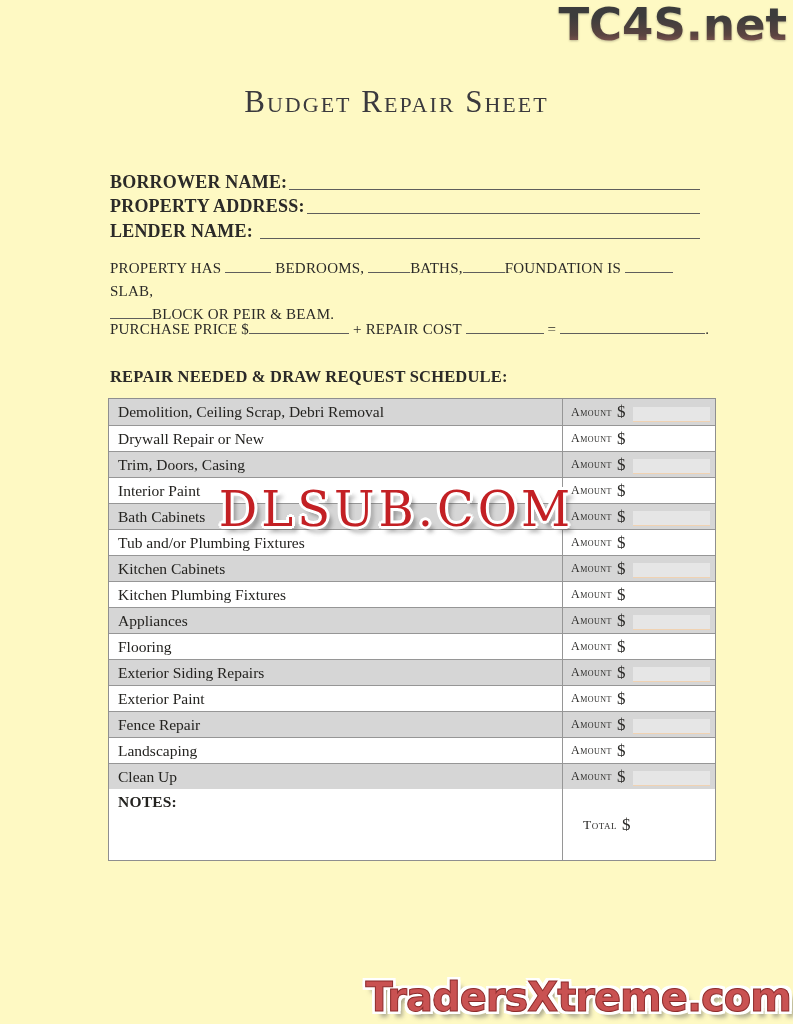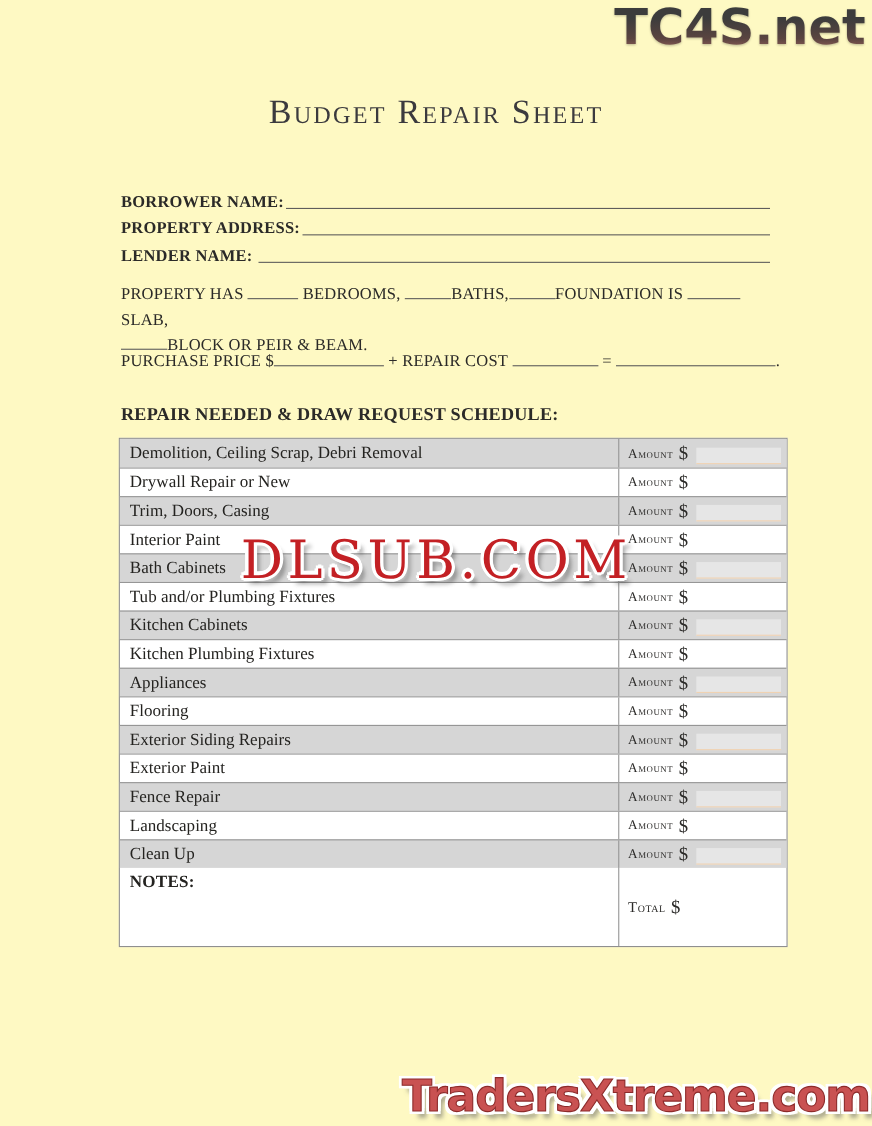--- a/index.html
+++ b/index.html
@@ -22,21 +22,21 @@
     filter:drop-shadow(0 1px 1px rgba(0,0,0,0.25)) blur(0.3px);
   }
   
   .doc-title{
     position:absolute;top:84px;left:0;right:0;
     text-align:center;
     font-size:31px;font-variant:small-caps;letter-spacing:2px;
     color:#3b3a3e;font-weight:400;
   }
   
-  .form-block{position:absolute;left:110px;width:590px;top:168px;font-size:15px;}
+  .form-block{position:absolute;left:110px;width:590px;top:168px;font-size:18px;}
   .form-line{display:flex;align-items:flex-end;height:24.5px;}
   .form-line .lbl{font-weight:bold;letter-spacing:0.2px;white-space:pre;}
   .form-line .fill{flex:1;border-bottom:1.4px solid #5f5e5c;margin-bottom:3px;margin-left:2px;}
   .para{position:absolute;left:110px;width:600px;font-size:15px;line-height:23px;letter-spacing:0.2px;}
   .para-property{top:257px;}
   .para-purchase{top:318px;}
   .blank{display:inline-block;border-bottom:1.4px solid #5f5e5c;height:12px;vertical-align:baseline;}
   
   .schedule-heading{
     position:absolute;left:110px;top:367px;
@@ -53,21 +53,21 @@
   .t-row.shaded{background:#d6d6d6;}
   .cell{display:flex;align-items:center;box-sizing:border-box;}
   .cell.item{padding-left:9px;font-size:15.5px;color:#242320;}
   .cell.amount{border-left:1px solid #969696;padding-left:8px;}
   .amt-label{font-size:12px;font-variant:small-caps;letter-spacing:0.5px;color:#2b2a28;text-align:right;}
   .amt-cur{font-size:17px;margin-left:5px;color:#2b2a28;}
   .amt-line{flex:1;height:14px;margin:4px 5px 0 7px;background:rgba(255,255,255,0.4);border-bottom:1px solid #f0d2b2;}
   .t-row:not(.shaded) .amt-line{visibility:hidden;}
   .t-row.notes-row{height:71px;}
   .notes-cell{align-items:flex-start;padding-top:4px;font-weight:bold;font-size:15.5px;letter-spacing:0.2px;}
-  .total-cell{border-left:1px solid #969696;display:flex;align-items:center;padding-left:8px;}
+  .total-cell{border-left:1px solid #969696;display:flex;align-items:center;padding-left:20px;}
   .total-label{font-size:13.5px;font-variant:small-caps;letter-spacing:0.5px;}
   
   .watermark{
     position:absolute;top:481px;left:0;right:0;text-align:center;
     font-family:"DejaVu Serif","Liberation Serif",serif;
     font-weight:normal;font-size:48px;letter-spacing:4px;
     color:#c32024;
     text-shadow:
       -2px -2px 0 #fff, 2px -2px 0 #fff, -2px 2px 0 #fff, 2px 2px 0 #fff,
       0 -3px 0 #fff, 0 3px 0 #fff, -3px 0 0 #fff, 3px 0 0 #fff,

